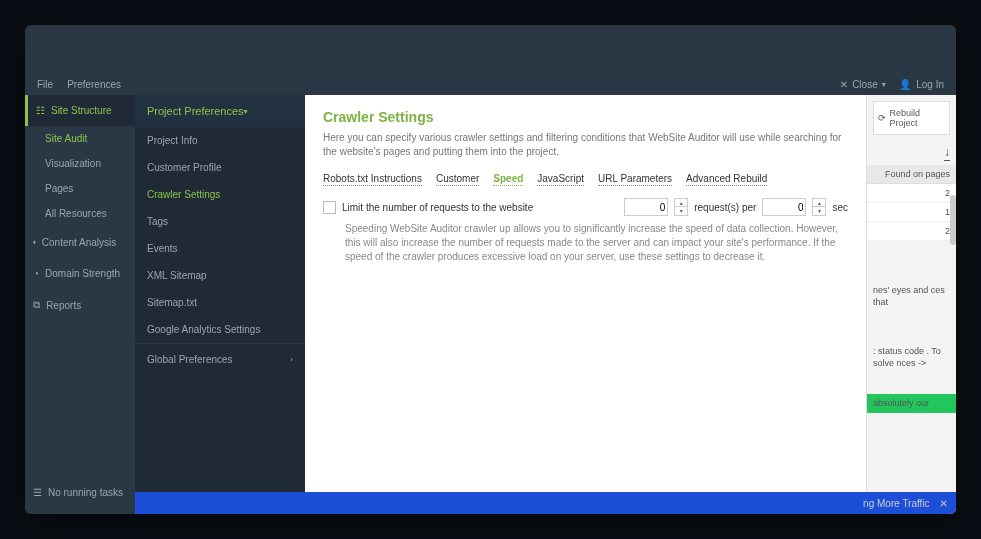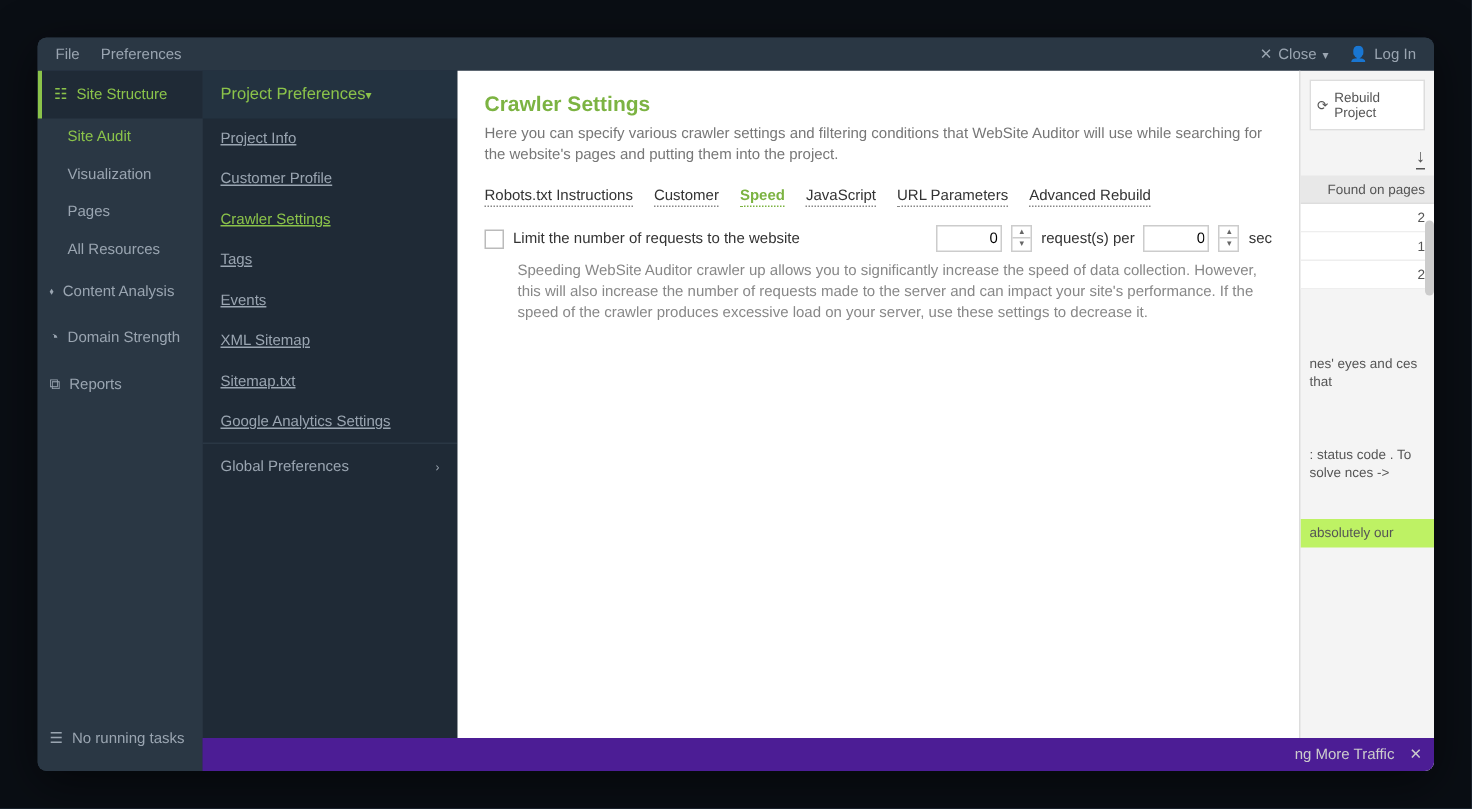--- a/index.html
+++ b/index.html
@@ -1,29 +1,29 @@
 <!DOCTYPE html>
 <html><head>
 <meta charset="utf-8">
 <style>
 * { margin: 0; padding: 0; box-sizing: border-box; font-family: Arial, sans-serif; }
 body { background: #0a0e14; padding: 25px; }
 .window { width: 931px; height: 489px; background: #2a3744; border-radius: 6px; overflow: hidden; position: relative; display: flex; flex-direction: column; box-shadow: 0 8px 32px rgba(0,0,0,0.5); }
-.menubar { height: 22px; background: #2a3744; display: flex; align-items: center; padding: 0 12px; gap: 14px; font-size: 10px; color: #9aa5b1; }
+.menubar { height: 22px; background: #2a3744; display: flex; align-items: center; padding: 0 12px; gap: 14px; font-size: 10px; color: #9aa5b1; margin-top: 48px; }
 .menubar .right { margin-left: auto; display: flex; gap: 14px; align-items: center; }
 .body { flex: 1; display: flex; overflow: hidden; position: relative; }
 .nav1 { width: 110px; background: #2a3744; display: flex; flex-direction: column; font-size: 10px; position: relative; }
 .nav1-item { padding: 10px 8px; color: #9aa5b1; display: flex; align-items: center; gap: 6px; cursor: pointer; }
 .nav1-item.active { color: #8bc34a; border-left: 3px solid #8bc34a; background: #1f2a36; }
 .nav1-sub { padding: 7px 8px 7px 20px; color: #9aa5b1; font-size: 10px; cursor: pointer; }
 .nav1-sub.active { color: #8bc34a; }
 .nav1 .bottom { position: absolute; bottom: 8px; left: 0; right: 0; padding: 8px; color: #9aa5b1; font-size: 10px; display: flex; align-items: center; gap: 6px; }
 .nav2 { width: 170px; background: #1f2a36; display: flex; flex-direction: column; font-size: 10px; }
 .nav2-header { padding: 10px 12px; color: #8bc34a; font-size: 11px; display: flex; align-items: center; background: #233240; }
-.nav2-item { padding: 8px 12px; color: #9aa5b1; cursor: pointer; text-decoration: underline; }
+.nav2-item { padding: 8px 12px; color: #9aa5b1; cursor: pointer; }
 .nav2-item.active { color: #8bc34a; }
 .nav2-section { padding: 10px 12px; color: #9aa5b1; display: flex; justify-content: space-between; align-items: center; border-top: 1px solid #2a3744; }
 .modal { flex: 1; background: #fff; display: flex; flex-direction: column; padding: 14px 18px; overflow: hidden; }
 .modal-title { color: #7cb342; font-size: 14px; font-weight: bold; margin-bottom: 6px; }
 .modal-desc { color: #777; font-size: 10px; line-height: 1.4; margin-bottom: 14px; }
 .tabs { display: flex; gap: 14px; font-size: 10px; margin-bottom: 12px; }
 .tab { color: #333; border-bottom: 1px dotted #888; padding-bottom: 1px; cursor: pointer; }
 .tab.active { color: #7cb342; font-weight: bold; border-bottom: 1px dotted #7cb342; }
 .setting-row { display: flex; align-items: center; gap: 6px; font-size: 10px; color: #333; }
 .setting-row .label { font-weight: normal; flex-shrink: 0; }
@@ -33,23 +33,23 @@
 .spinner span { width: 12px; height: 8px; display: flex; align-items: center; justify-content: center; font-size: 6px; color: #666; cursor: pointer; line-height: 1; }
 .spinner span:first-child { border-bottom: 1px solid #ccc; }
 .setting-desc { margin-left: 22px; margin-top: 6px; font-size: 10px; color: #888; line-height: 1.4; }
 .checkbox { width: 13px; height: 13px; border: 1px solid #bbb; flex-shrink: 0; }
 .rightpanel { width: 90px; background: #f4f4f4; border-left: 1px solid #ddd; display: flex; flex-direction: column; font-size: 9px; color: #555; position: relative; overflow: hidden; }
 .rightpanel .rebuild { margin: 6px; padding: 6px 4px; background: #fff; border: 1px solid #ddd; display: flex; gap: 4px; align-items: center; font-size: 9px; cursor: pointer; }
 .rightpanel .dl { margin: 4px 6px; display: flex; justify-content: flex-end; }
 .rightpanel .th { background: #e8e8e8; padding: 4px 6px; font-size: 9px; color: #555; border-bottom: 1px solid #ddd; text-align: right; }
 .rightpanel .td { padding: 4px 6px; text-align: right; border-bottom: 1px solid #eee; background: #fff; }
 .rightpanel .text { padding: 4px 6px; font-size: 9px; color: #555; line-height: 1.3; }
-.rightpanel .text.hl { background: #bef264; }
+.rightpanel .text.hl { background: #22c55e; }
 .rightpanel .scrollbar { position: absolute; right: 0; top: 100px; width: 6px; height: 50px; background: #ccc; border-radius: 3px; }
-.footer-bar { position: absolute; bottom: 0; right: 0; left: 110px; height: 22px; background: #4c1d95; display: flex; align-items: center; justify-content: flex-end; padding: 0 8px; font-size: 10px; color: #ccc; gap: 10px; }
+.footer-bar { position: absolute; bottom: 0; right: 0; left: 110px; height: 22px; background: #1d4ed8; display: flex; align-items: center; justify-content: flex-end; padding: 0 8px; font-size: 10px; color: #ccc; gap: 10px; }
 .chev { font-size: 8px; }
 .closebtn { display:flex; align-items:center; gap:4px; cursor:pointer;}
 .dlicon { font-size: 12px; border-bottom: 1px solid #555; padding-bottom: 1px;}
 </style>
 </head>
 <body>
 
 <div class="window">
   <div class="menubar">
     <span>File</span>

